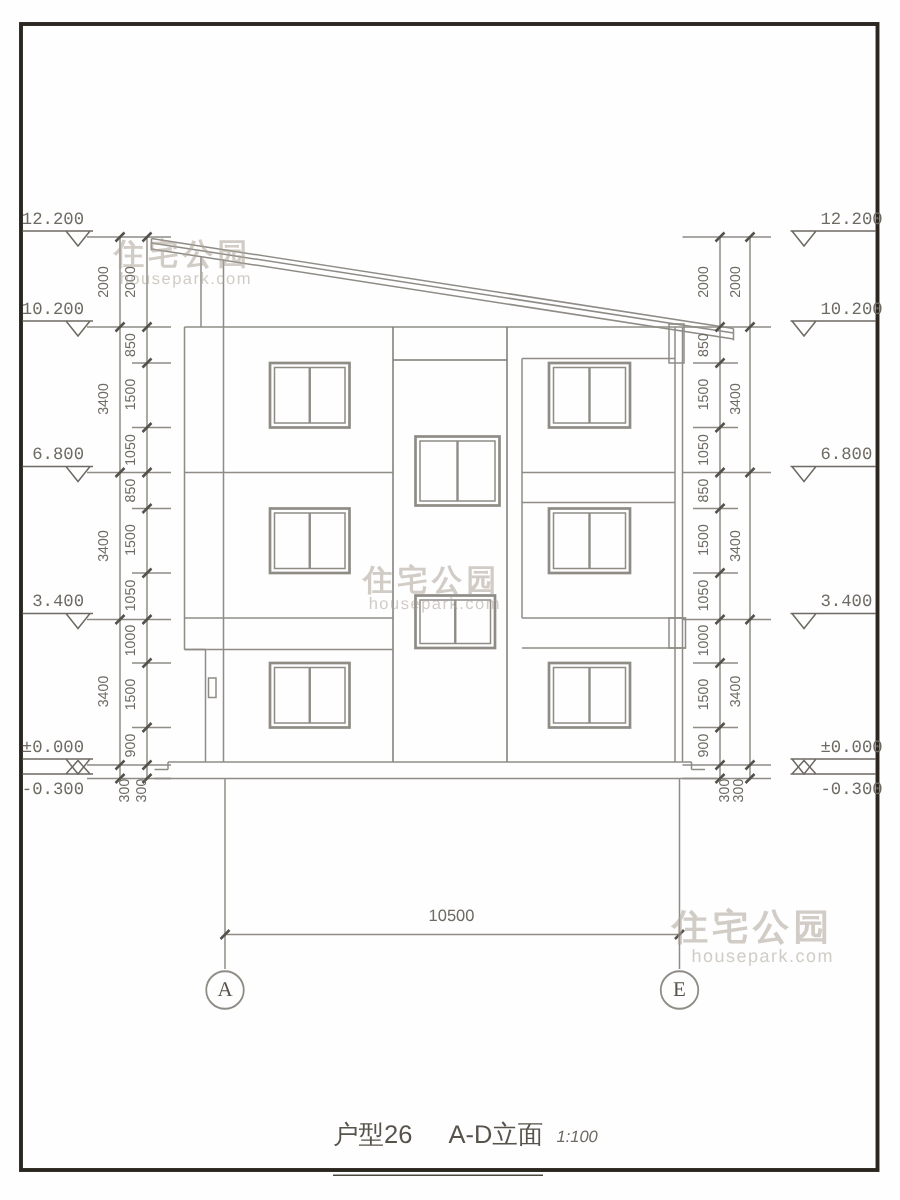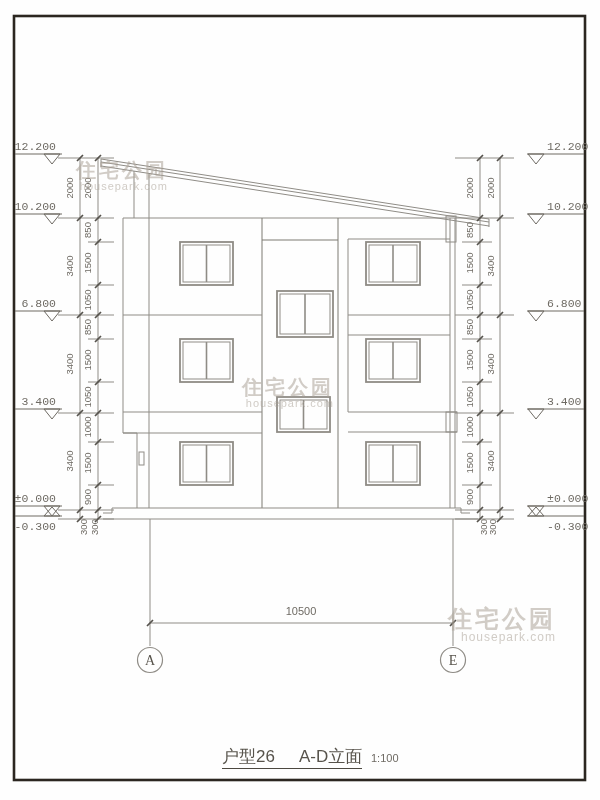--- a/index.html
+++ b/index.html
@@ -13,24 +13,24 @@
   .ctr{transform:translate(-50%,-50%);}
   .elev{position:absolute;color:#6e6a63;font-size:11.5px;line-height:13px;white-space:nowrap;font-family:Liberation Mono, monospace;}
   .elev.l{width:44px;text-align:right;}
   .elev.r{text-align:left;}
   .bubble-letter{position:absolute;color:#57534b;font-size:14px;font-family:"Liberation Serif",serif;transform:translate(-50%,-50%);}
   .wm{position:absolute;color:rgba(172,163,152,0.55);font-weight:bold;line-height:1.05;text-align:right;}
   .wm .cn{letter-spacing:3px;}
   .wm .en{font-weight:normal;letter-spacing:1px;}
   .titleblock{
     position:absolute;left:222px;top:745px;color:#57534b;font-size:17px;
-    border-bottom:1.6px solid #4c4840;padding-bottom:0;white-space:nowrap;
+    border-bottom:1.6px solid #4c4840;padding-bottom:15px;white-space:nowrap;
   }
   .titleblock .gap{display:inline-block;width:24px;}
-  .scale{position:absolute;left:371px;top:752px;color:#6e6a63;font-size:11px;}
+  .scale{position:absolute;left:371px;top:752px;color:#6e6a63;font-size:11px;font-style:italic;}
 </style>
 </head>
 <body>
 
 <div class="sheet">
 
   <svg width="600" height="800" viewBox="0 0 600 800">
 
     <rect x="14" y="16" width="571" height="764" fill="none" stroke="#2b2620" stroke-width="2.6"></rect>
 

